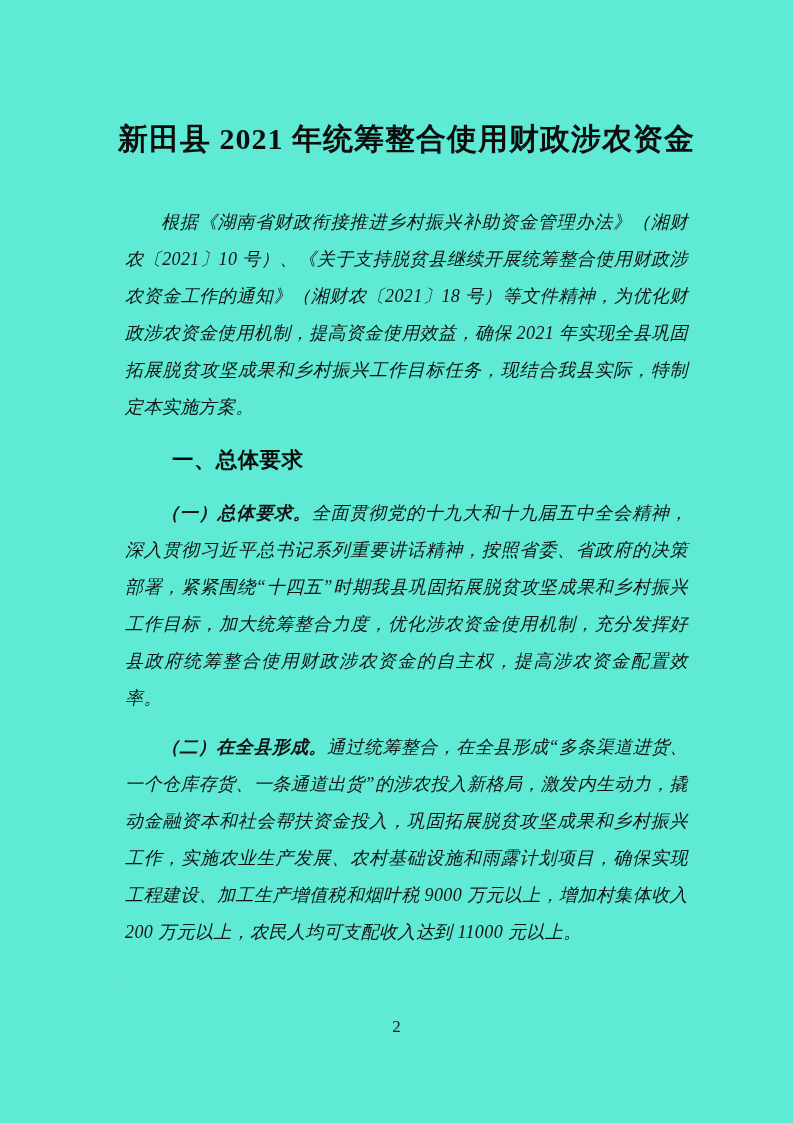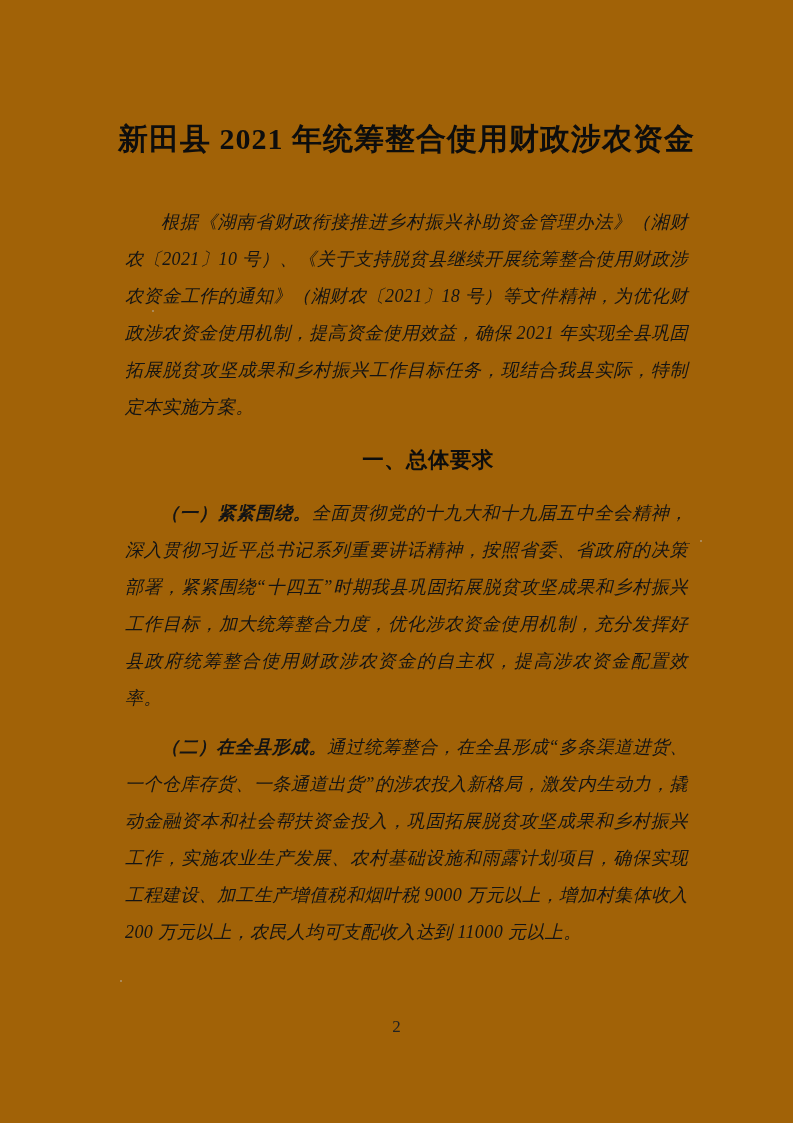--- a/index.html
+++ b/index.html
@@ -5,21 +5,21 @@
   html, body {
     margin: 0;
     padding: 0;
     background: #e8e8e8;
   }
   .page {
     position: relative;
     width: 793px;
     height: 1123px;
     margin: 0 auto;
-    background: #a16207;
+    background: #5eead4;
     box-sizing: border-box;
     padding: 118px 93px 0 113px;
     color: #141414;
     font-family: "Liberation Serif", "DejaVu Serif", serif;
     overflow: hidden;
   }
   .doc-title {
     margin: 0 0 44px 0;
     text-align: center;
     font-size: 30px;
@@ -40,21 +40,20 @@
   }
   .section-heading {
     margin: 16px;
     font-size: 21.5px;
     line-height: 37px;
     font-weight: 700;
     text-indent: 2em;
     font-family: "Liberation Sans", "DejaVu Sans", sans-serif;
     letter-spacing: 0.4px;
     color: #0d0d0d;
-    text-align: center;
   }
   .lead { font-weight: 700; }
   .page-number {
     position: absolute;
     left: 0;
     right: 0;
     bottom: 86px;
     text-align: center;
     font-size: 17px;
     color: #222;
@@ -76,21 +75,21 @@
 
   <h1 class="doc-title">
     <span class="title-line">新田县 2021 年统筹整合使用财政涉农资金</span>
   </h1>
 
   <p class="body-para">根据《湖南省财政衔接推进乡村振兴补助资金管理办法》（湘财农〔2021〕10 号）、《关于支持脱贫县继续开展统筹整合使用财政涉农资金工作的通知》（湘财农〔2021〕18 号）等文件精神，为优化财政涉农资金使用机制，提高资金使用效益，确保 2021 年实现全县巩固拓展脱贫攻坚成果和乡村振兴工作目标任务，现结合我县实际，特制定本实施方案。</p>
 
   <h2 class="section-heading">一、总体要求</h2>
 
   <p class="body-para">
-    <strong class="lead">（一）紧紧围绕。</strong><span>全面贯彻党的十九大和十九届五中全会精神，深入贯彻习近平总书记系列重要讲话精神，按照省委、省政府的决策部署，紧紧围绕“十四五”时期我县巩固拓展脱贫攻坚成果和乡村振兴工作目标，加大统筹整合力度，优化涉农资金使用机制，充分发挥好县政府统筹整合使用财政涉农资金的自主权，提高涉农资金配置效率。</span>
+    <strong class="lead">（一）总体要求。</strong><span>全面贯彻党的十九大和十九届五中全会精神，深入贯彻习近平总书记系列重要讲话精神，按照省委、省政府的决策部署，紧紧围绕“十四五”时期我县巩固拓展脱贫攻坚成果和乡村振兴工作目标，加大统筹整合力度，优化涉农资金使用机制，充分发挥好县政府统筹整合使用财政涉农资金的自主权，提高涉农资金配置效率。</span>
   </p>
 
   <p class="body-para">
     <strong class="lead">（二）在全县形成。</strong><span>通过统筹整合，在全县形成“多条渠道进货、一个仓库存货、一条通道出货”的涉农投入新格局，激发内生动力，撬动金融资本和社会帮扶资金投入，巩固拓展脱贫攻坚成果和乡村振兴工作，实施农业生产发展、农村基础设施和雨露计划项目，确保实现工程建设、加工生产增值税和烟叶税 9000 万元以上，增加村集体收入 200 万元以上，农民人均可支配收入达到 11000 元以上。</span>
   </p>
 
   <div class="page-number">2</div>
 
   <span class="speck" style="left:152px; top:310px;"></span>
   <span class="speck" style="left:700px; top:540px;"></span>

